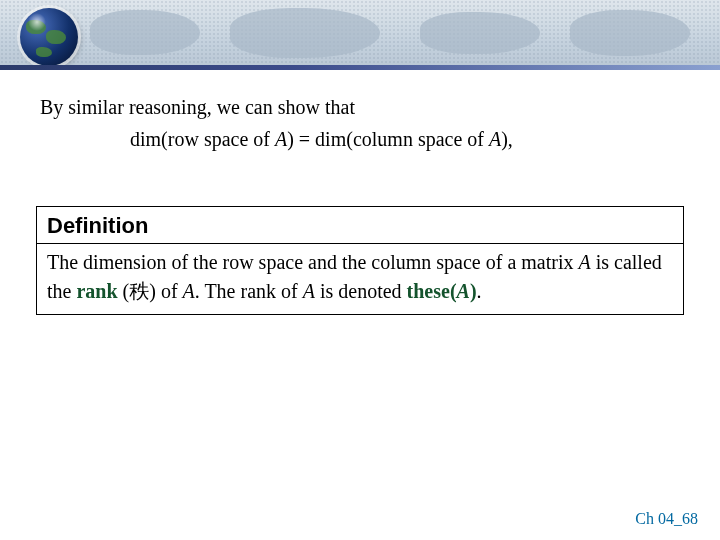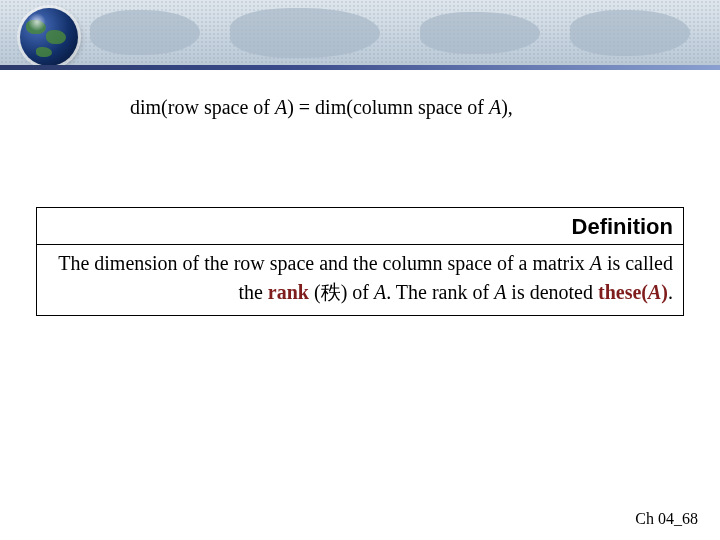--- a/index.html
+++ b/index.html
@@ -77,62 +77,62 @@
     line-height: 1.5;
   }
   .content p {
     margin: 0 0 2px 0;
   }
   .indent {
     padding-left: 90px;
   }
   .it { font-style: italic; }
   .defbox {
-    margin: 85px 36px 0 36px;
+    margin: 52px 36px 0 36px;
     border: 1.5px solid #000;
-    text-align: right;
   }
   .defbox .def-title {
     font-family: Arial, Helvetica, sans-serif;
     font-weight: bold;
     font-size: 22px;
     padding: 6px 10px 4px 10px;
     border-bottom: 1.5px solid #000;
   }
   .defbox .def-body {
     padding: 4px 10px 8px 10px;
     line-height: 1.45;
   }
   .term {
-    color: #7f1d1d;
+    color: #14532d;
     font-weight: bold;
   }
   .footer {
     position: absolute;
     bottom: 12px;
     right: 22px;
     font-family: "Times New Roman", serif;
     font-size: 16px;
-    color: #000000;
+    color: #0369a1;
   }
 </style>
 </head>
 <body>
 
 <div class="header-banner">
   <div class="dots"></div>
   <div class="map-shape" style="left:90px; top:10px; width:110px; height:45px;"></div>
   <div class="map-shape" style="left:230px; top:8px; width:150px; height:50px;"></div>
   <div class="map-shape" style="left:420px; top:12px; width:120px; height:42px;"></div>
   <div class="map-shape" style="left:570px; top:10px; width:120px; height:46px;"></div>
   <div class="globe"></div>
   <div class="underline"></div>
 </div>
 
 <div class="content">
+  <p>By similar reasoning, we can show that</p>
   <p class="indent">
     <span>dim(row space of </span><span class="it">A</span><span>) = dim(column space of </span><span class="it">A</span><span>),</span>
   </p>
 </div>
 
 <div class="defbox">
   <div class="def-title">Definition</div>
   <div class="def-body">
     <span>The dimension of the row space and the column space of a matrix </span><span class="it">A</span><span> is called the </span><span class="term">rank</span><span> (秩) of </span><span class="it">A</span><span>. The rank of </span><span class="it">A</span><span> is denoted </span><span class="term"><span>these(</span><span class="it">A</span><span>)</span></span><span>.</span>
   </div>

